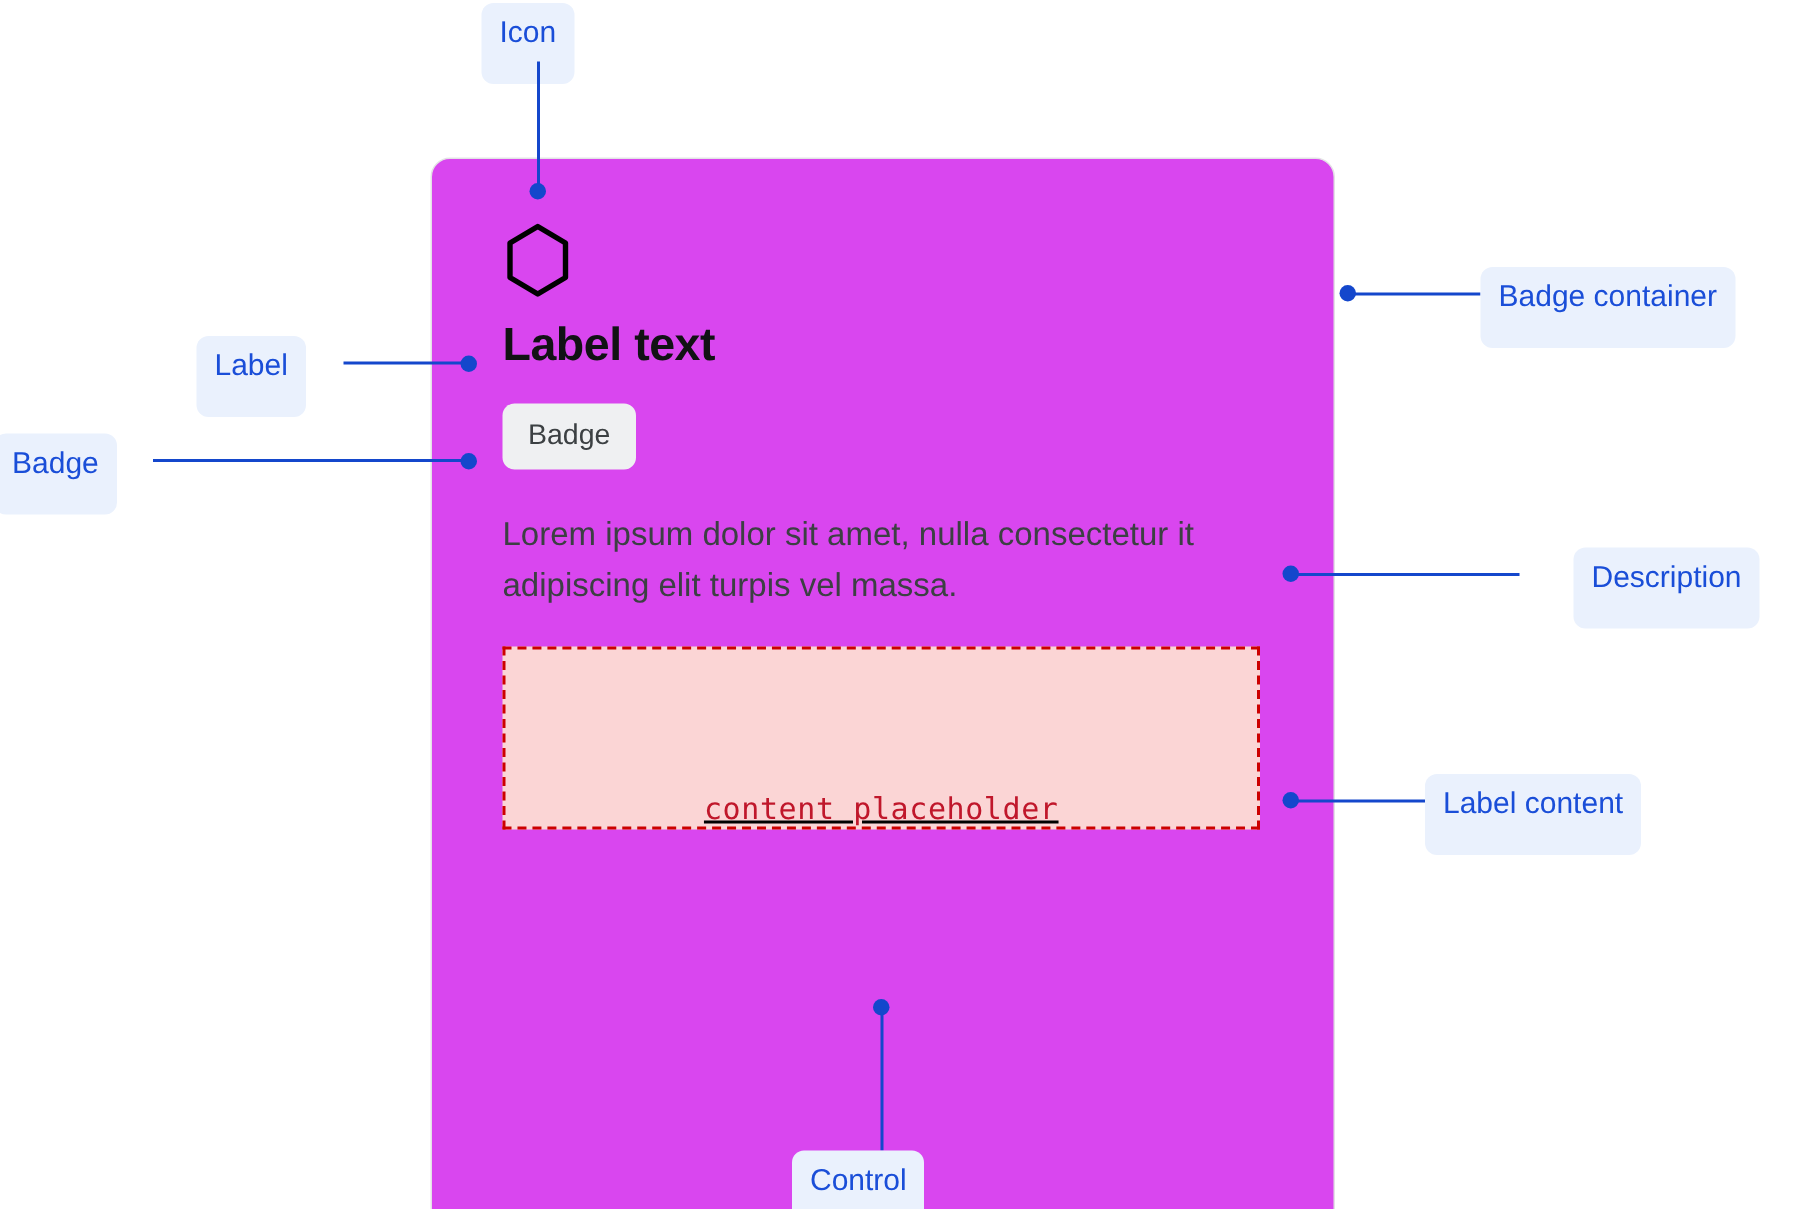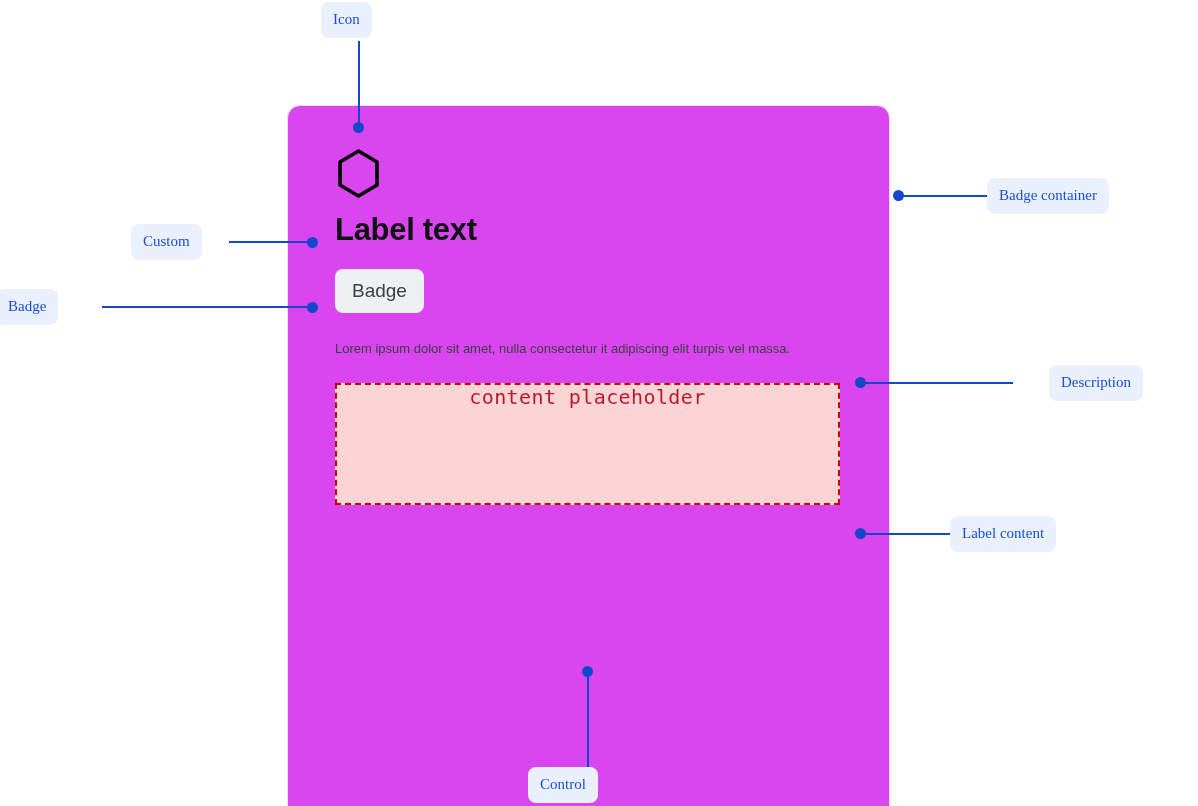--- a/index.html
+++ b/index.html
@@ -58,35 +58,36 @@
     background: #eff0f2;
     color: #3c4043;
     font-size: 19px;
     line-height: 1;
     padding: 12px 17px 13px 17px;
     border-radius: 8px;
     margin: 0 0 26px 0;
   }
 
   .card-desc {
-    font-size: 13px;
+    font-size: 22px;
     line-height: 1.55;
     color: #3c4043;
     margin: 0 0 24px 0;
     max-width: 475px;
   }
 
   .placeholder-box {
     border: 2px dashed #cc0000;
     background: #fbd5d5;
     height: 122px;
     width: 505px;
     display: flex;
-    align-items: flex-start;
+    align-items: flex-end;
     justify-content: center;
+    text-decoration: underline;
   }
   .placeholder-text {
     font-family: "DejaVu Sans Mono", "Liberation Mono", monospace;
     font-size: 20px;
     color: #c0172b;
     letter-spacing: 0.4px;
   }
 
   #card-footer {
     flex: 0 0 auto;
@@ -104,26 +105,25 @@
     border-radius: 50%;
     background: transparent;
     padding: 0;
   }
 
   
   .anno-label {
     position: absolute;
     background: #eaf1fd;
     color: #1a4ed8;
-    font-size: 15px;
+    font-size: 20px;
     line-height: 1;
-    padding: 10px 12px 11px 12px;
+    padding: 10px 12px 24px 12px;
     border-radius: 8px;
     white-space: nowrap;
-    font-family: Liberation Serif, serif;
   }
   .anno-line {
     position: absolute;
     background: #1447cc;
   }
   .anno-line.h { height: 2px; }
   .anno-line.v { width: 2px; }
   .anno-dot {
     position: absolute;
     width: 11px;
@@ -193,21 +193,21 @@
   <div id="card-footer">
     <button class="footer-control"></button>
   </div>
 
 </div>
 
 <div class="anno-label" id="anno-icon-label">Icon</div>
 <div class="anno-line v" id="anno-icon-line"></div>
 <div class="anno-dot" id="anno-icon-dot"></div>
 
-<div class="anno-label" id="anno-label-label">Custom</div>
+<div class="anno-label" id="anno-label-label">Label</div>
 <div class="anno-line h" id="anno-label-line"></div>
 <div class="anno-dot" id="anno-label-dot"></div>
 
 <div class="anno-label" id="anno-badge-label">Badge</div>
 <div class="anno-line h" id="anno-badge-line"></div>
 <div class="anno-dot" id="anno-badge-dot"></div>
 
 <div class="anno-dot" id="anno-card-dot"></div>
 <div class="anno-line h" id="anno-card-line"></div>
 <div class="anno-label" id="anno-card-label">Badge container</div>

